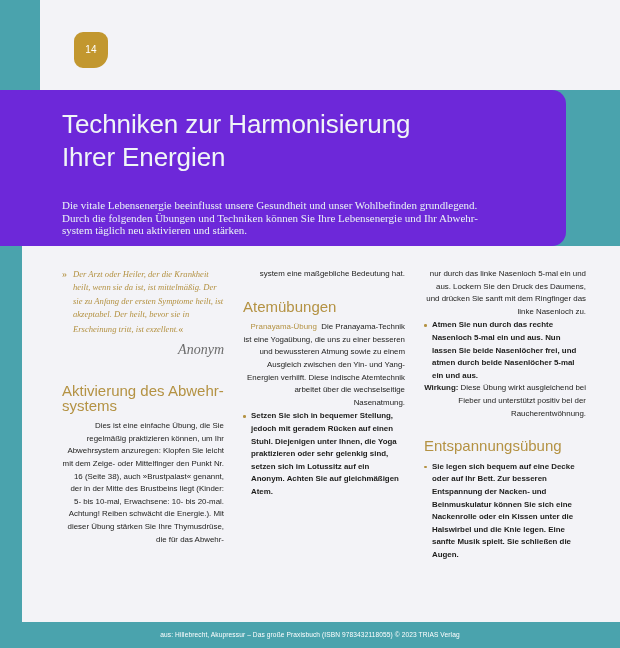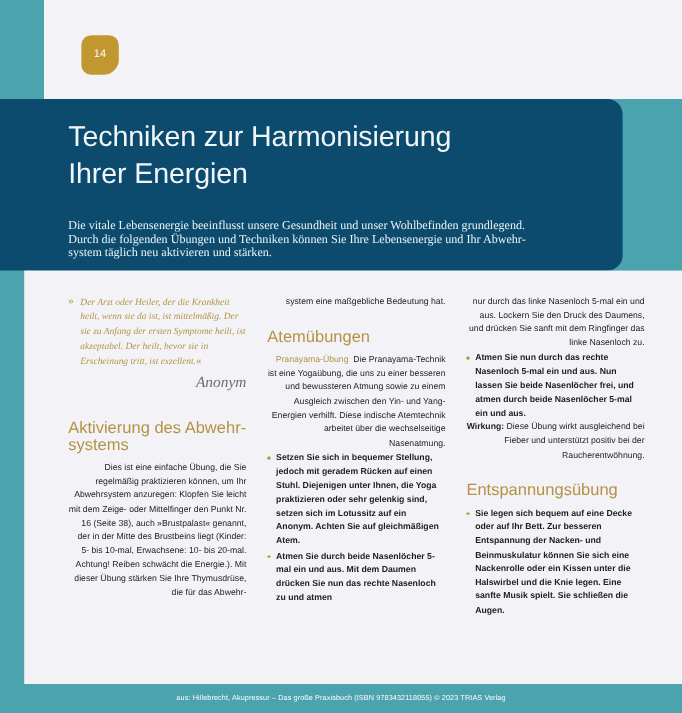--- a/index.html
+++ b/index.html
@@ -47,21 +47,21 @@
     letter-spacing: .3px;
   }
 
   
   .header-band {
     position: absolute;
     left: 0;
     top: 90px;
     width: 566px;
     height: 156px;
-    background: #0c4a6e;
+    background: #6d28d9;
     border-radius: 0 14px 14px 0;
     box-sizing: border-box;
     padding: 18px 40px 0 62px;
   }
 
   .header-title {
     color: #f0f6f7;
     font-size: 26px;
     line-height: 33px;
     font-weight: 400;
@@ -249,21 +249,20 @@
 
       <div class="col">
         <p class="body-text">system eine maßgebliche Bedeutung hat.</p>
 
         <h2 class="section-head head-gap-top">Atemübungen</h2>
 
         <p class="body-text"><span class="run-in">Pranayama-Übung</span>&nbsp; <span>Die Pranayama-Technik ist eine Yogaübung, die uns zu einer besseren und bewussteren Atmung sowie zu einem Ausgleich zwischen den Yin- und Yang-Energien verhilft. Diese indische Atemtechnik arbeitet über die wechselseitige Nasenatmung.</span></p>
 
         <ul class="bullets">
           <li>Setzen Sie sich in bequemer Stellung, jedoch mit geradem Rücken auf einen Stuhl. Diejenigen unter Ihnen, die Yoga praktizieren oder sehr gelenkig sind, setzen sich im Lotussitz auf ein Anonym. Achten Sie auf gleichmäßigen Atem.</li>
-          <li>Atmen Sie durch beide Nasenlöcher 5-mal ein und aus. Mit dem Daumen drücken Sie nun das rechte Nasenloch zu und atmen</li>
         </ul>
       </div>
 
       <div class="col">
         <p class="body-text">nur durch das linke Nasenloch 5-mal ein und aus. Lockern Sie den Druck des Daumens, und drücken Sie sanft mit dem Ringfinger das linke Nasenloch zu.</p>
 
         <ul class="bullets">
           <li>Atmen Sie nun durch das rechte Nasenloch 5-mal ein und aus. Nun lassen Sie beide Nasenlöcher frei, und atmen durch beide Nasenlöcher 5-mal ein und aus.</li>
         </ul>
 

